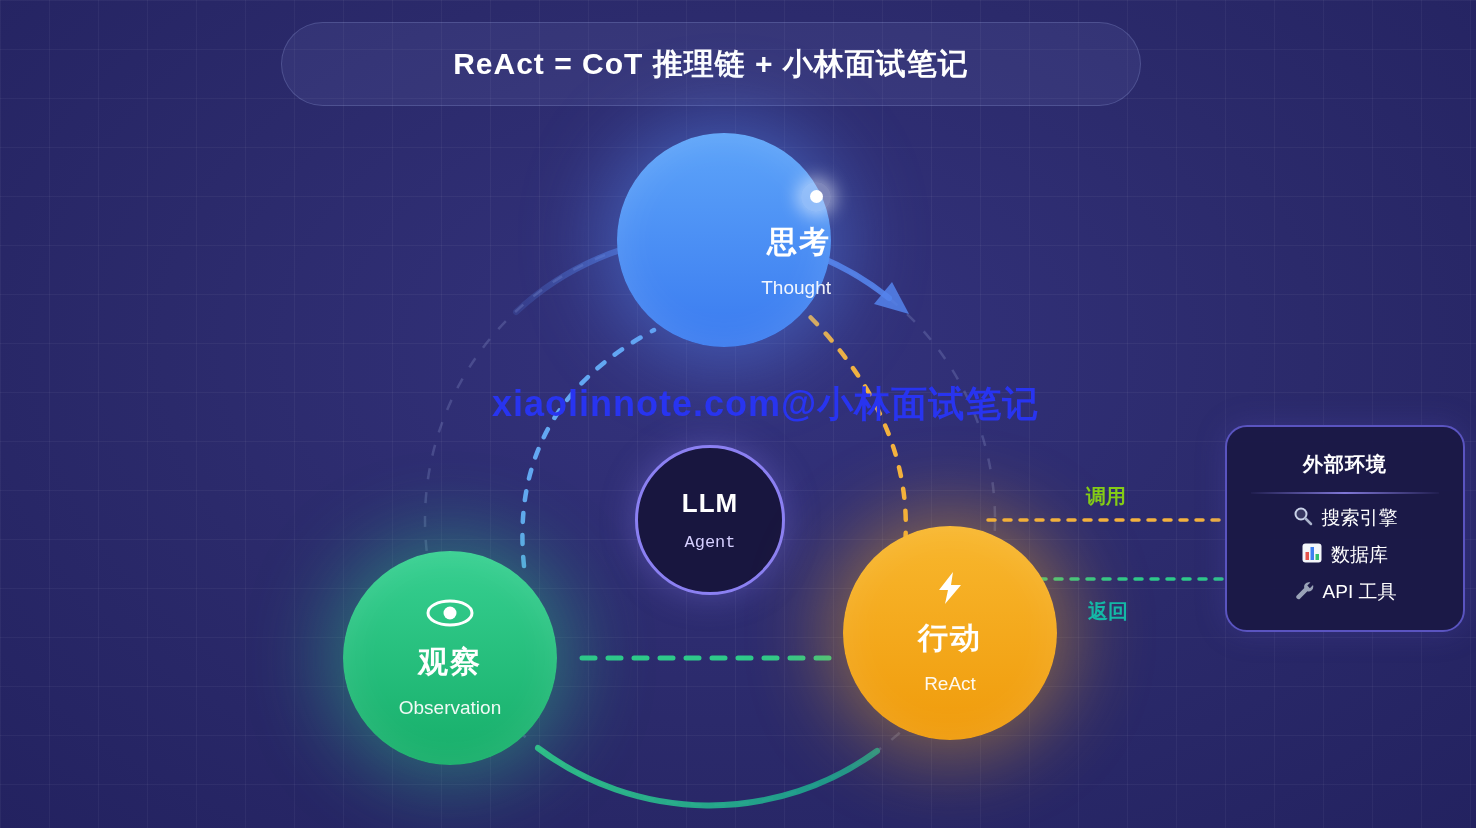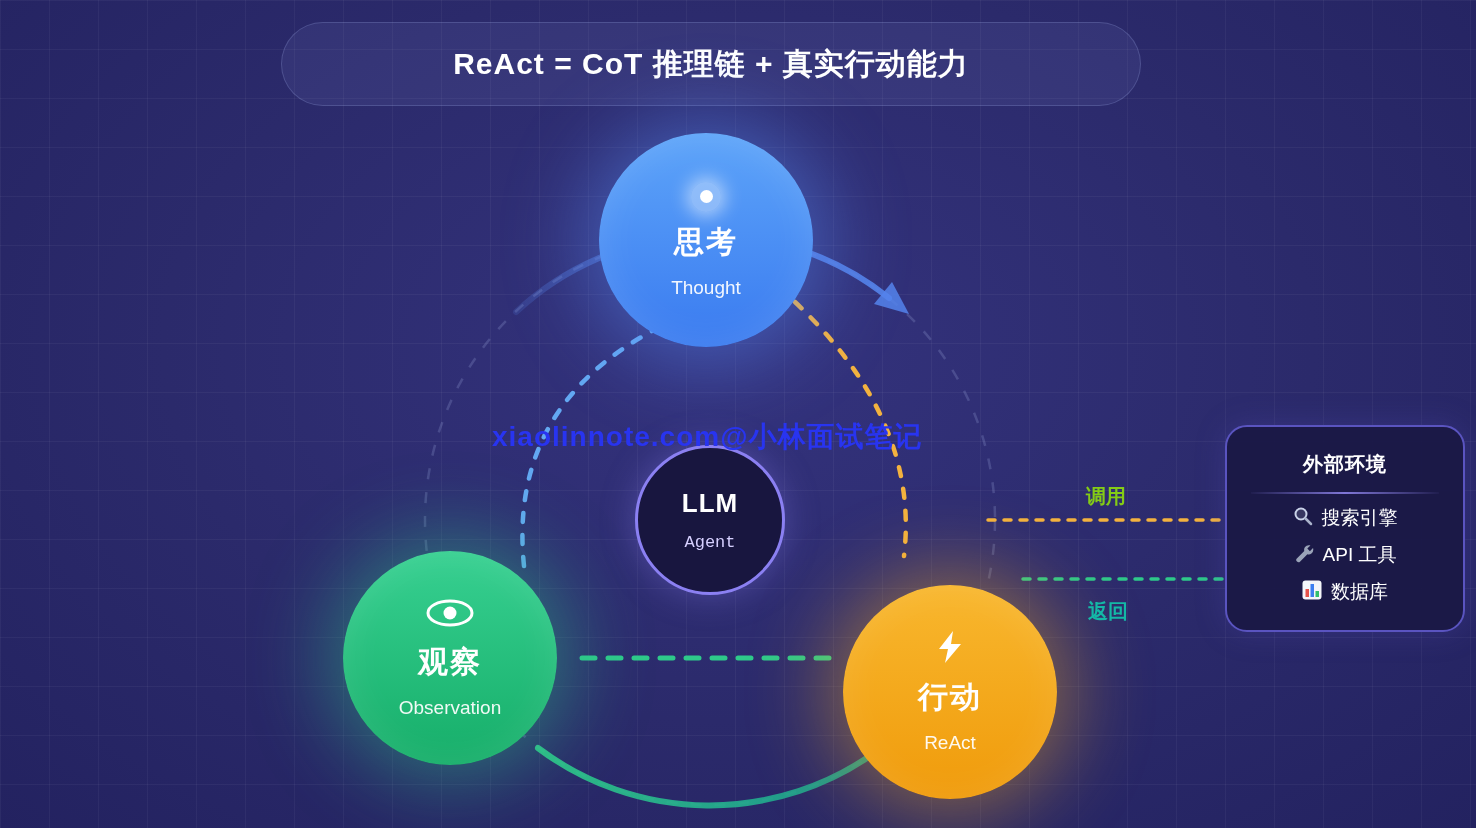--- a/index.html
+++ b/index.html
@@ -29,39 +29,40 @@
   .node {
     position:absolute; border-radius:50%;
     display:flex; flex-direction:column; align-items:center; justify-content:center;
     text-align:center; z-index:2;
   }
   .node .zh { font-size:30px; font-weight:bold; color:#fff; letter-spacing:2px; }
   .node .en { font-size:19px; color:rgba(255,255,255,0.93); margin-top:14px; }
   .node .icon { margin-bottom:10px; }
 
   .node-thought {
-    left:599px; top:133px; width:214px; height:214px;
+    left:617px; top:133px; width:214px; height:214px;
     background:linear-gradient(180deg,#5da4f9 0%, #3a7bf0 100%);
     box-shadow:0 0 80px 16px rgba(90,145,250,0.45), inset 0 0 40px rgba(255,255,255,0.12);
+    align-items:flex-end;
   }
   .dot-outer {
     width:30px; height:30px; border-radius:50%;
     background:rgba(255,255,255,0.35);
     display:flex; align-items:center; justify-content:center;
     box-shadow:0 0 18px 4px rgba(255,255,255,0.55);
   }
   .dot-inner { width:13px; height:13px; border-radius:50%; background:#ffffff; }
 
   .node-observation {
     left:343px; top:551px; width:214px; height:214px;
     background:linear-gradient(180deg,#37d091 0%, #16ae69 100%);
     box-shadow:0 0 80px 16px rgba(46,200,135,0.45), inset 0 0 40px rgba(255,255,255,0.10);
   }
   .node-action {
-    left:843px; top:585px; width:214px; height:214px;
+    left:843px; top:526px; width:214px; height:214px;
     background:linear-gradient(180deg,#f8b72e 0%, #f09b0b 100%);
     box-shadow:0 0 80px 16px rgba(245,170,30,0.45), inset 0 0 40px rgba(255,255,255,0.10);
   }
   .node-llm {
     left:635px; top:445px; width:150px; height:150px;
     background:#18163f;
     border:3px solid #8b80f2;
     box-shadow:0 0 34px rgba(139,128,242,0.35);
     z-index:2;
   }
@@ -80,22 +81,22 @@
     box-shadow:0 0 30px rgba(90,84,192,0.25);
     z-index:2;
   }
   .panel-title { text-align:center; padding:24px 0 14px; font-size:20px; font-weight:bold; color:#fff; letter-spacing:1px; }
   .panel-divider { height:2px; margin:0 24px 10px;
     background:linear-gradient(90deg, rgba(130,120,225,0.05), rgba(145,135,240,0.85), rgba(130,120,225,0.05)); }
   .panel-row { display:flex; align-items:center; justify-content:center; gap:9px;
     font-size:19px; color:#fff; margin:11px 0; }
 
   .watermark {
-    position:absolute; left:492px; top:418px; z-index:5;
-    font-size:28px; font-weight:bold; color:#2834f0;
+    position:absolute; left:492px; top:380px; z-index:5;
+    font-size:36px; font-weight:bold; color:#2834f0;
     letter-spacing:1px; white-space:nowrap;
   }
 </style>
 </head>
 <body>
 
 <svg class="layer" width="1476" height="828" viewBox="0 0 1476 828">
   <defs>
     <linearGradient id="blueArcGrad" x1="516" y1="360" x2="890" y2="300" gradientUnits="userSpaceOnUse">
       <stop offset="0" stop-color="#5584ec" stop-opacity="0.15"></stop>
@@ -137,21 +138,21 @@
 
   <g>
     <path d="M 988 520 L 1226 520" fill="none" stroke="#f3b23f" stroke-width="3.5" stroke-dasharray="7 9" stroke-linecap="round"></path>
   </g>
   <g>
     <path d="M 1023 579 L 1226 579" fill="none" stroke="#2ec98a" stroke-width="3.5" stroke-dasharray="7 9" stroke-linecap="round"></path>
   </g>
 </svg>
 
 <div class="banner">
-  <div class="t">ReAct = CoT 推理链 + 真实行动能力</div>
+  <div class="t">ReAct = CoT 推理链 + 小林面试笔记</div>
 </div>
 
 <div class="node node-thought">
   <div class="icon dot-outer">
     <div class="dot-inner"></div>
   </div>
   <div class="zh">思考</div>
   <div class="en">Thought</div>
 </div>
 
@@ -192,31 +193,31 @@
       <svg width="20" height="20" viewBox="0 0 20 20">
         <circle cx="8" cy="8" r="5.5" fill="rgba(220,228,245,0.15)" stroke="#c9d2e8" stroke-width="2"></circle>
         <line x1="12.5" y1="12.5" x2="18" y2="18" stroke="#aab3cc" stroke-width="2.5" stroke-linecap="round"></line>
       </svg>
     </span>
     <span>搜索引擎</span>
   </div>
   <div class="panel-row">
     <span>
       <svg width="20" height="20" viewBox="0 0 20 20">
-        <path d="M14.7 2.2a4.6 4.6 0 0 0-4.4 5.9L3.1 15.3a2.2 2.2 0 1 0 3.1 3.1l7.2-7.2a4.6 4.6 0 0 0 5.9-4.4c0-.6-.1-1.2-.3-1.7l-3.1 3.1-2.6-2.6 3.1-3.1c-.5-.2-1.1-.3-1.7-.3z" fill="#9aa3b8"></path>
-      </svg>
-    </span>
-    <span>API 工具</span>
-  </div>
-  <div class="panel-row">
-    <span>
-      <svg width="20" height="20" viewBox="0 0 20 20">
         <rect x="0.5" y="0.5" width="19" height="19" rx="3" fill="#f4f6fa"></rect>
         <rect x="3.5" y="9" width="3.5" height="8" fill="#e5534b"></rect>
         <rect x="8.5" y="4" width="3.5" height="13" fill="#3d7ff0"></rect>
         <rect x="13.5" y="11" width="3.5" height="6" fill="#32c06e"></rect>
       </svg>
     </span>
     <span>数据库</span>
   </div>
+  <div class="panel-row">
+    <span>
+      <svg width="20" height="20" viewBox="0 0 20 20">
+        <path d="M14.7 2.2a4.6 4.6 0 0 0-4.4 5.9L3.1 15.3a2.2 2.2 0 1 0 3.1 3.1l7.2-7.2a4.6 4.6 0 0 0 5.9-4.4c0-.6-.1-1.2-.3-1.7l-3.1 3.1-2.6-2.6 3.1-3.1c-.5-.2-1.1-.3-1.7-.3z" fill="#9aa3b8"></path>
+      </svg>
+    </span>
+    <span>API 工具</span>
+  </div>
 </div>
 
 <div class="watermark">xiaolinnote.com@小林面试笔记</div>
 
 </body></html>

